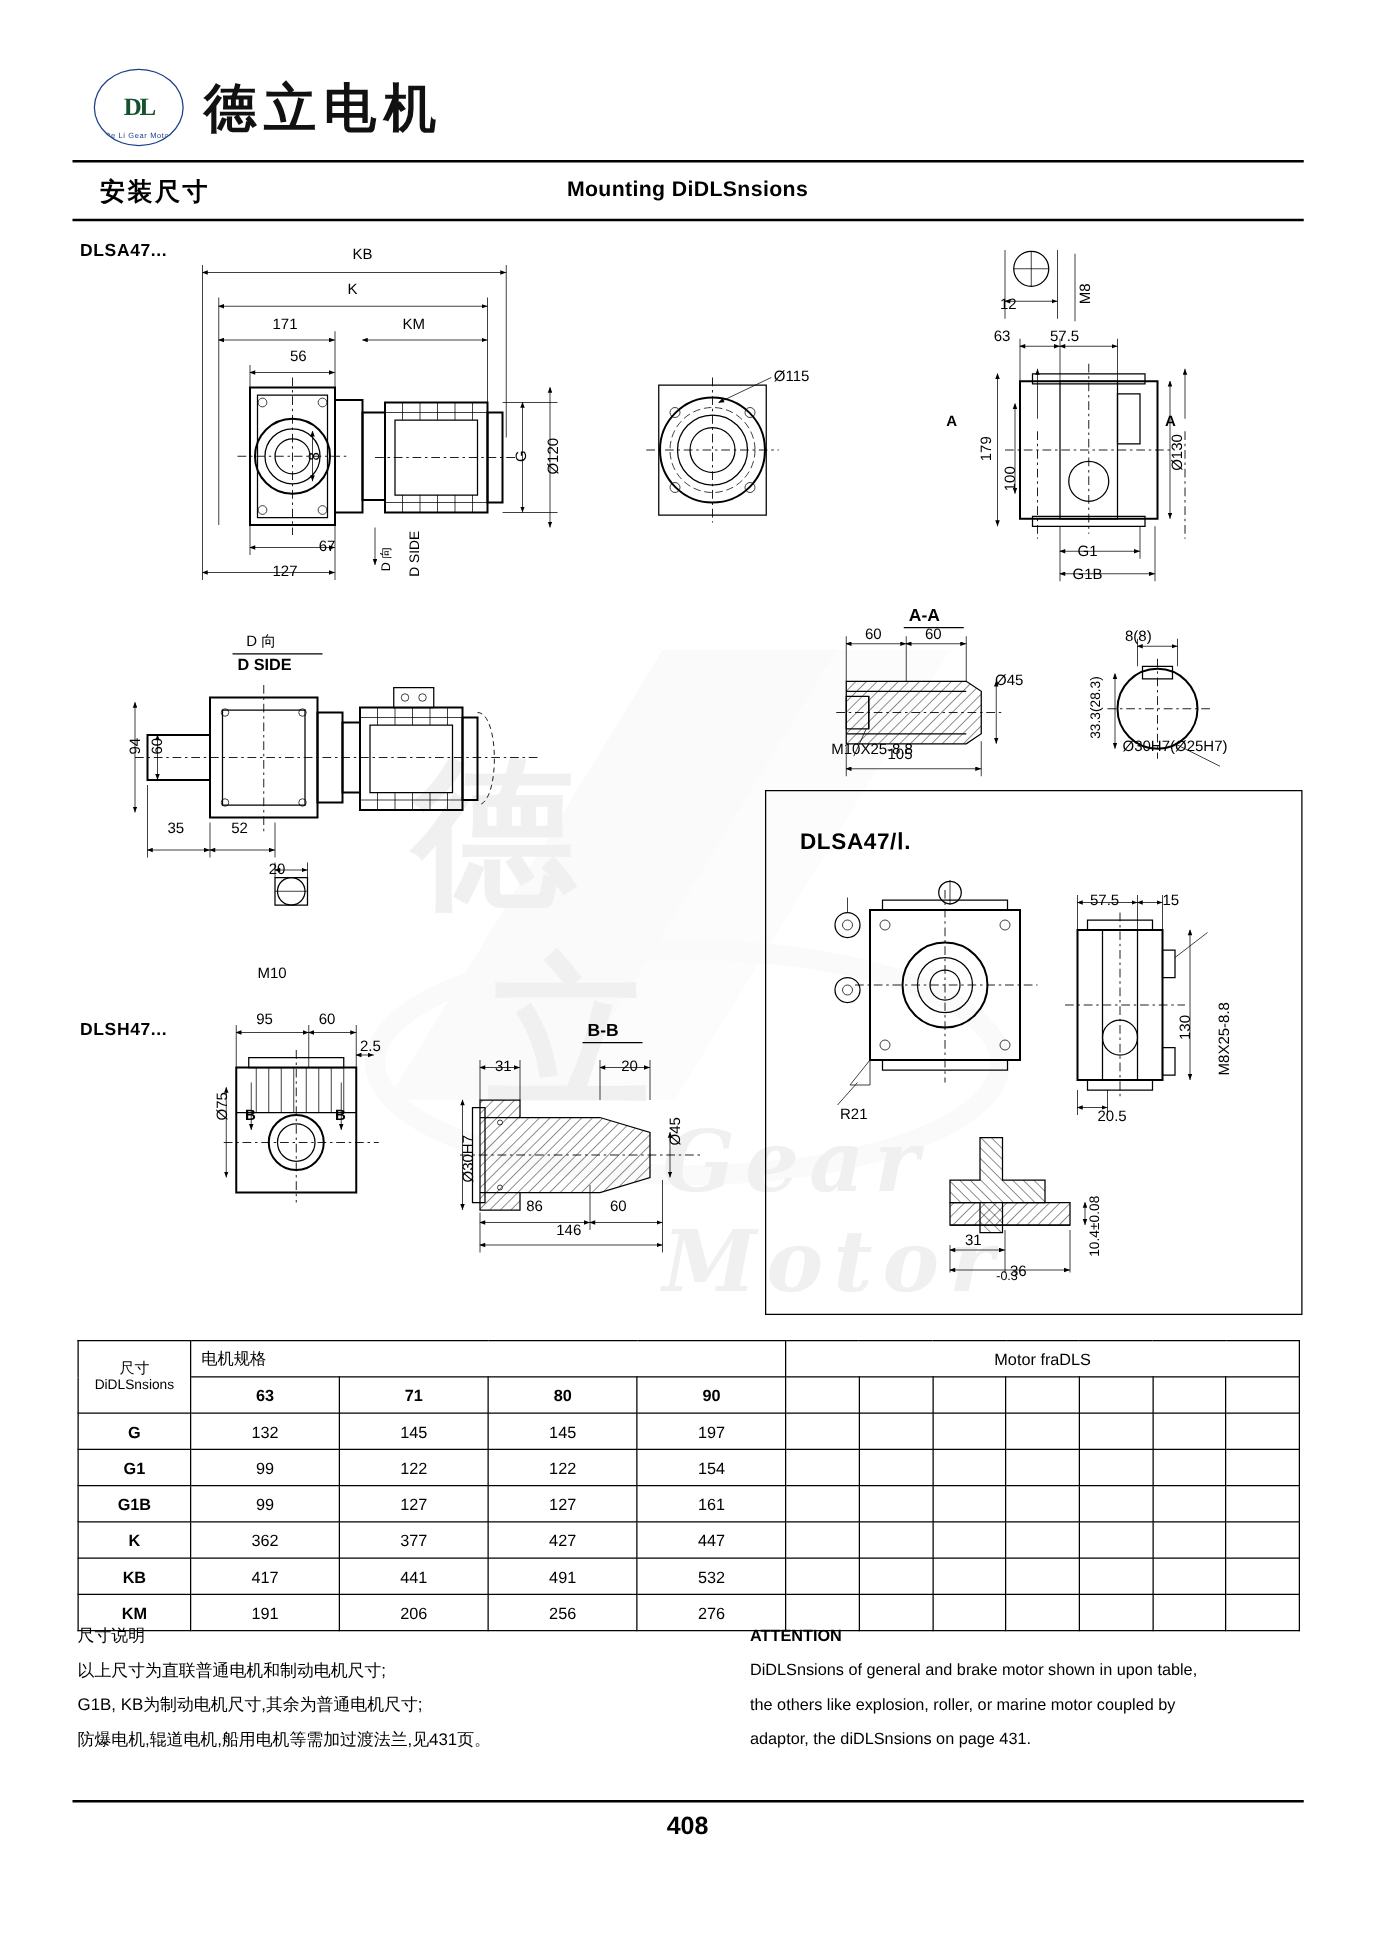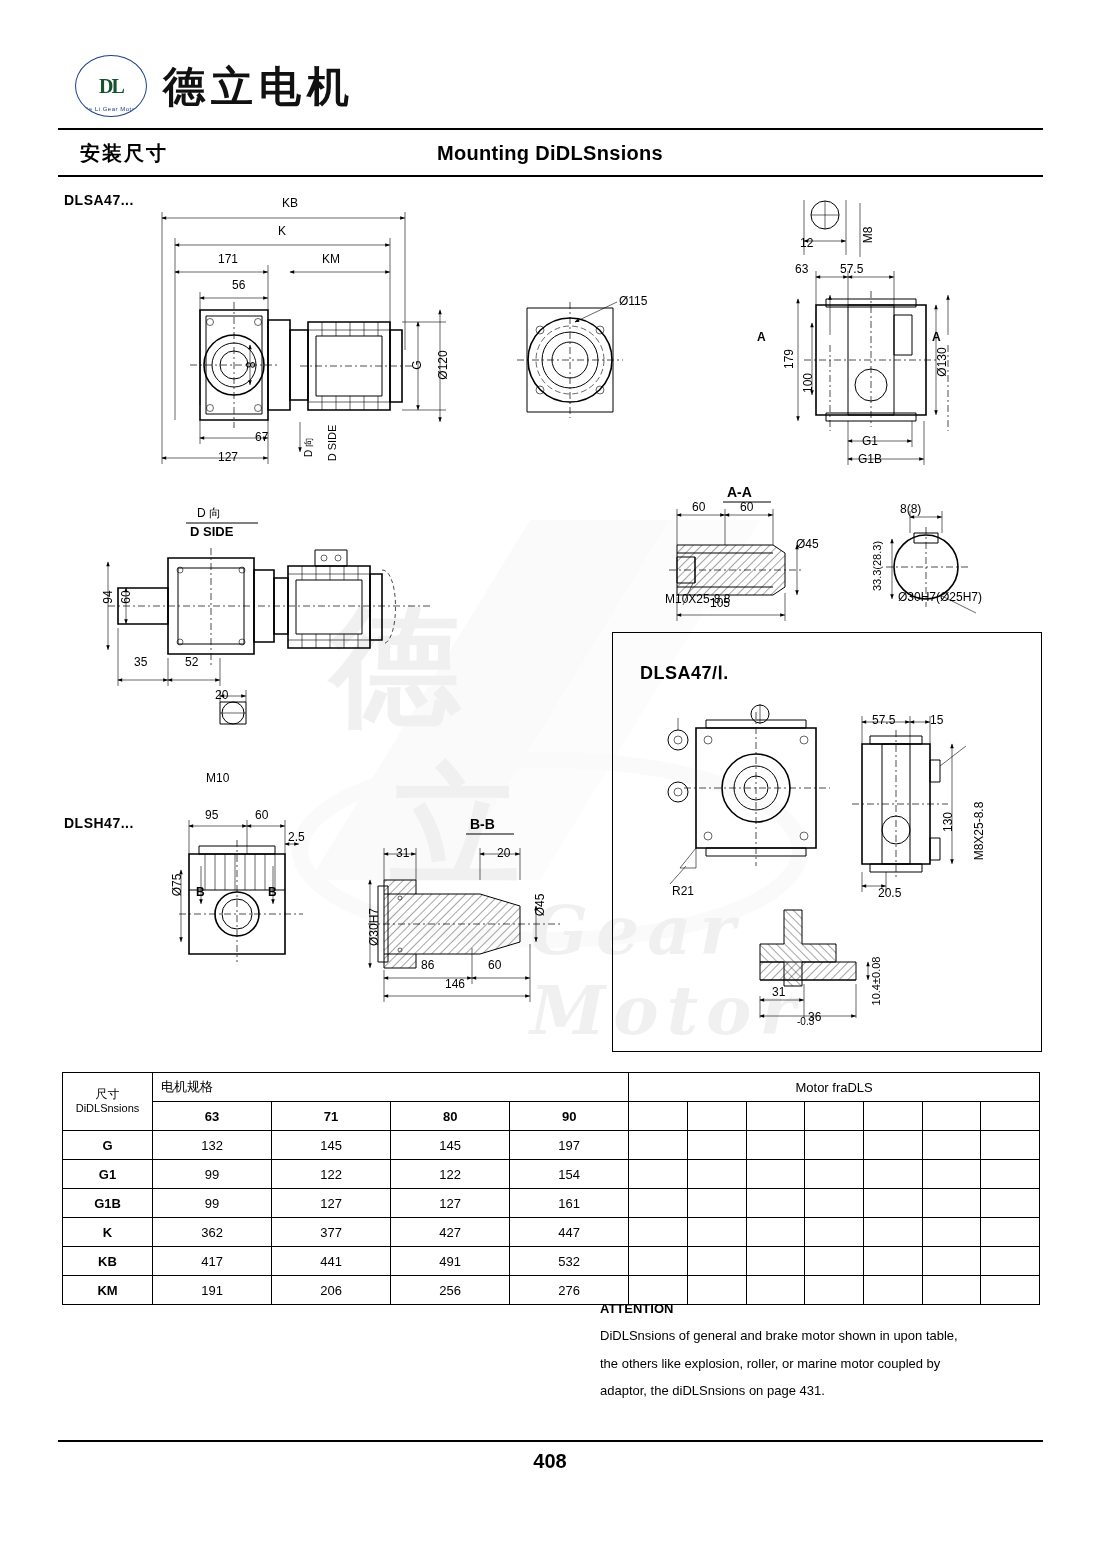--- a/index.html
+++ b/index.html
@@ -31,21 +31,21 @@
   }
   .logo-text {
     position:absolute; left:88px; top:4px;
     font-family:"DejaVu Serif", serif;
     font-size:42px; font-weight:bold; letter-spacing:6px; color:#111;
   }
   .rule-top { position:absolute; left:58px; top:128px; width:985px; height:2px; background:#000; }
   .rule-sub { position:absolute; left:58px; top:175px; width:985px; height:1.5px; background:#000; }
   .head-cn { position:absolute; left:64px; top:140px; font-size:20px; font-weight:bold; letter-spacing:2px;margin-left:16px; }
   .head-en { position:absolute; left:0; top:142px; width:1100px; text-align:center;
-             font-size:20px; font-weight:bold; letter-spacing:.3px; }
+             font-size:17px; font-weight:bold; letter-spacing:.3px; }
 
   
   .watermark { position:absolute; left:200px; top:520px; width:720px; height:520px;
                opacity:.09; pointer-events:none; }
   .wm-char { position:absolute; font-family:"DejaVu Serif", serif; font-weight:bold; color:#666; }
 
   
   .lbl { position:absolute; font-size:12px; color:#000; white-space:nowrap; font-family:"Liberation Sans",sans-serif; }
   .lbl.b { font-weight:bold; }
   .lbl.s { font-size:10px; }
@@ -653,20 +653,26 @@
           <td></td>
           <td></td>
           <td></td>
           <td></td>
           <td></td>
           <td></td>
         </tr>
       </tbody>
   </table>
 
+  <div class="notes-cn">
+    <div>尺寸说明</div>
+    <div>以上尺寸为直联普通电机和制动电机尺寸;</div>
+    <div>G1B, KB为制动电机尺寸,其余为普通电机尺寸;</div>
+    <div>防爆电机,辊道电机,船用电机等需加过渡法兰,见431页。</div>
+  </div>
   <div class="notes-en">
     <div class="t">ATTENTION</div>
     <div>DiDLSnsions of general and brake motor shown in upon table,</div>
     <div>the others like explosion, roller, or marine motor coupled by</div>
     <div>adaptor, the diDLSnsions on page 431.</div>
   </div>
 
   <div class="rule-bottom"></div>
   <div class="pageno">408</div>
 

